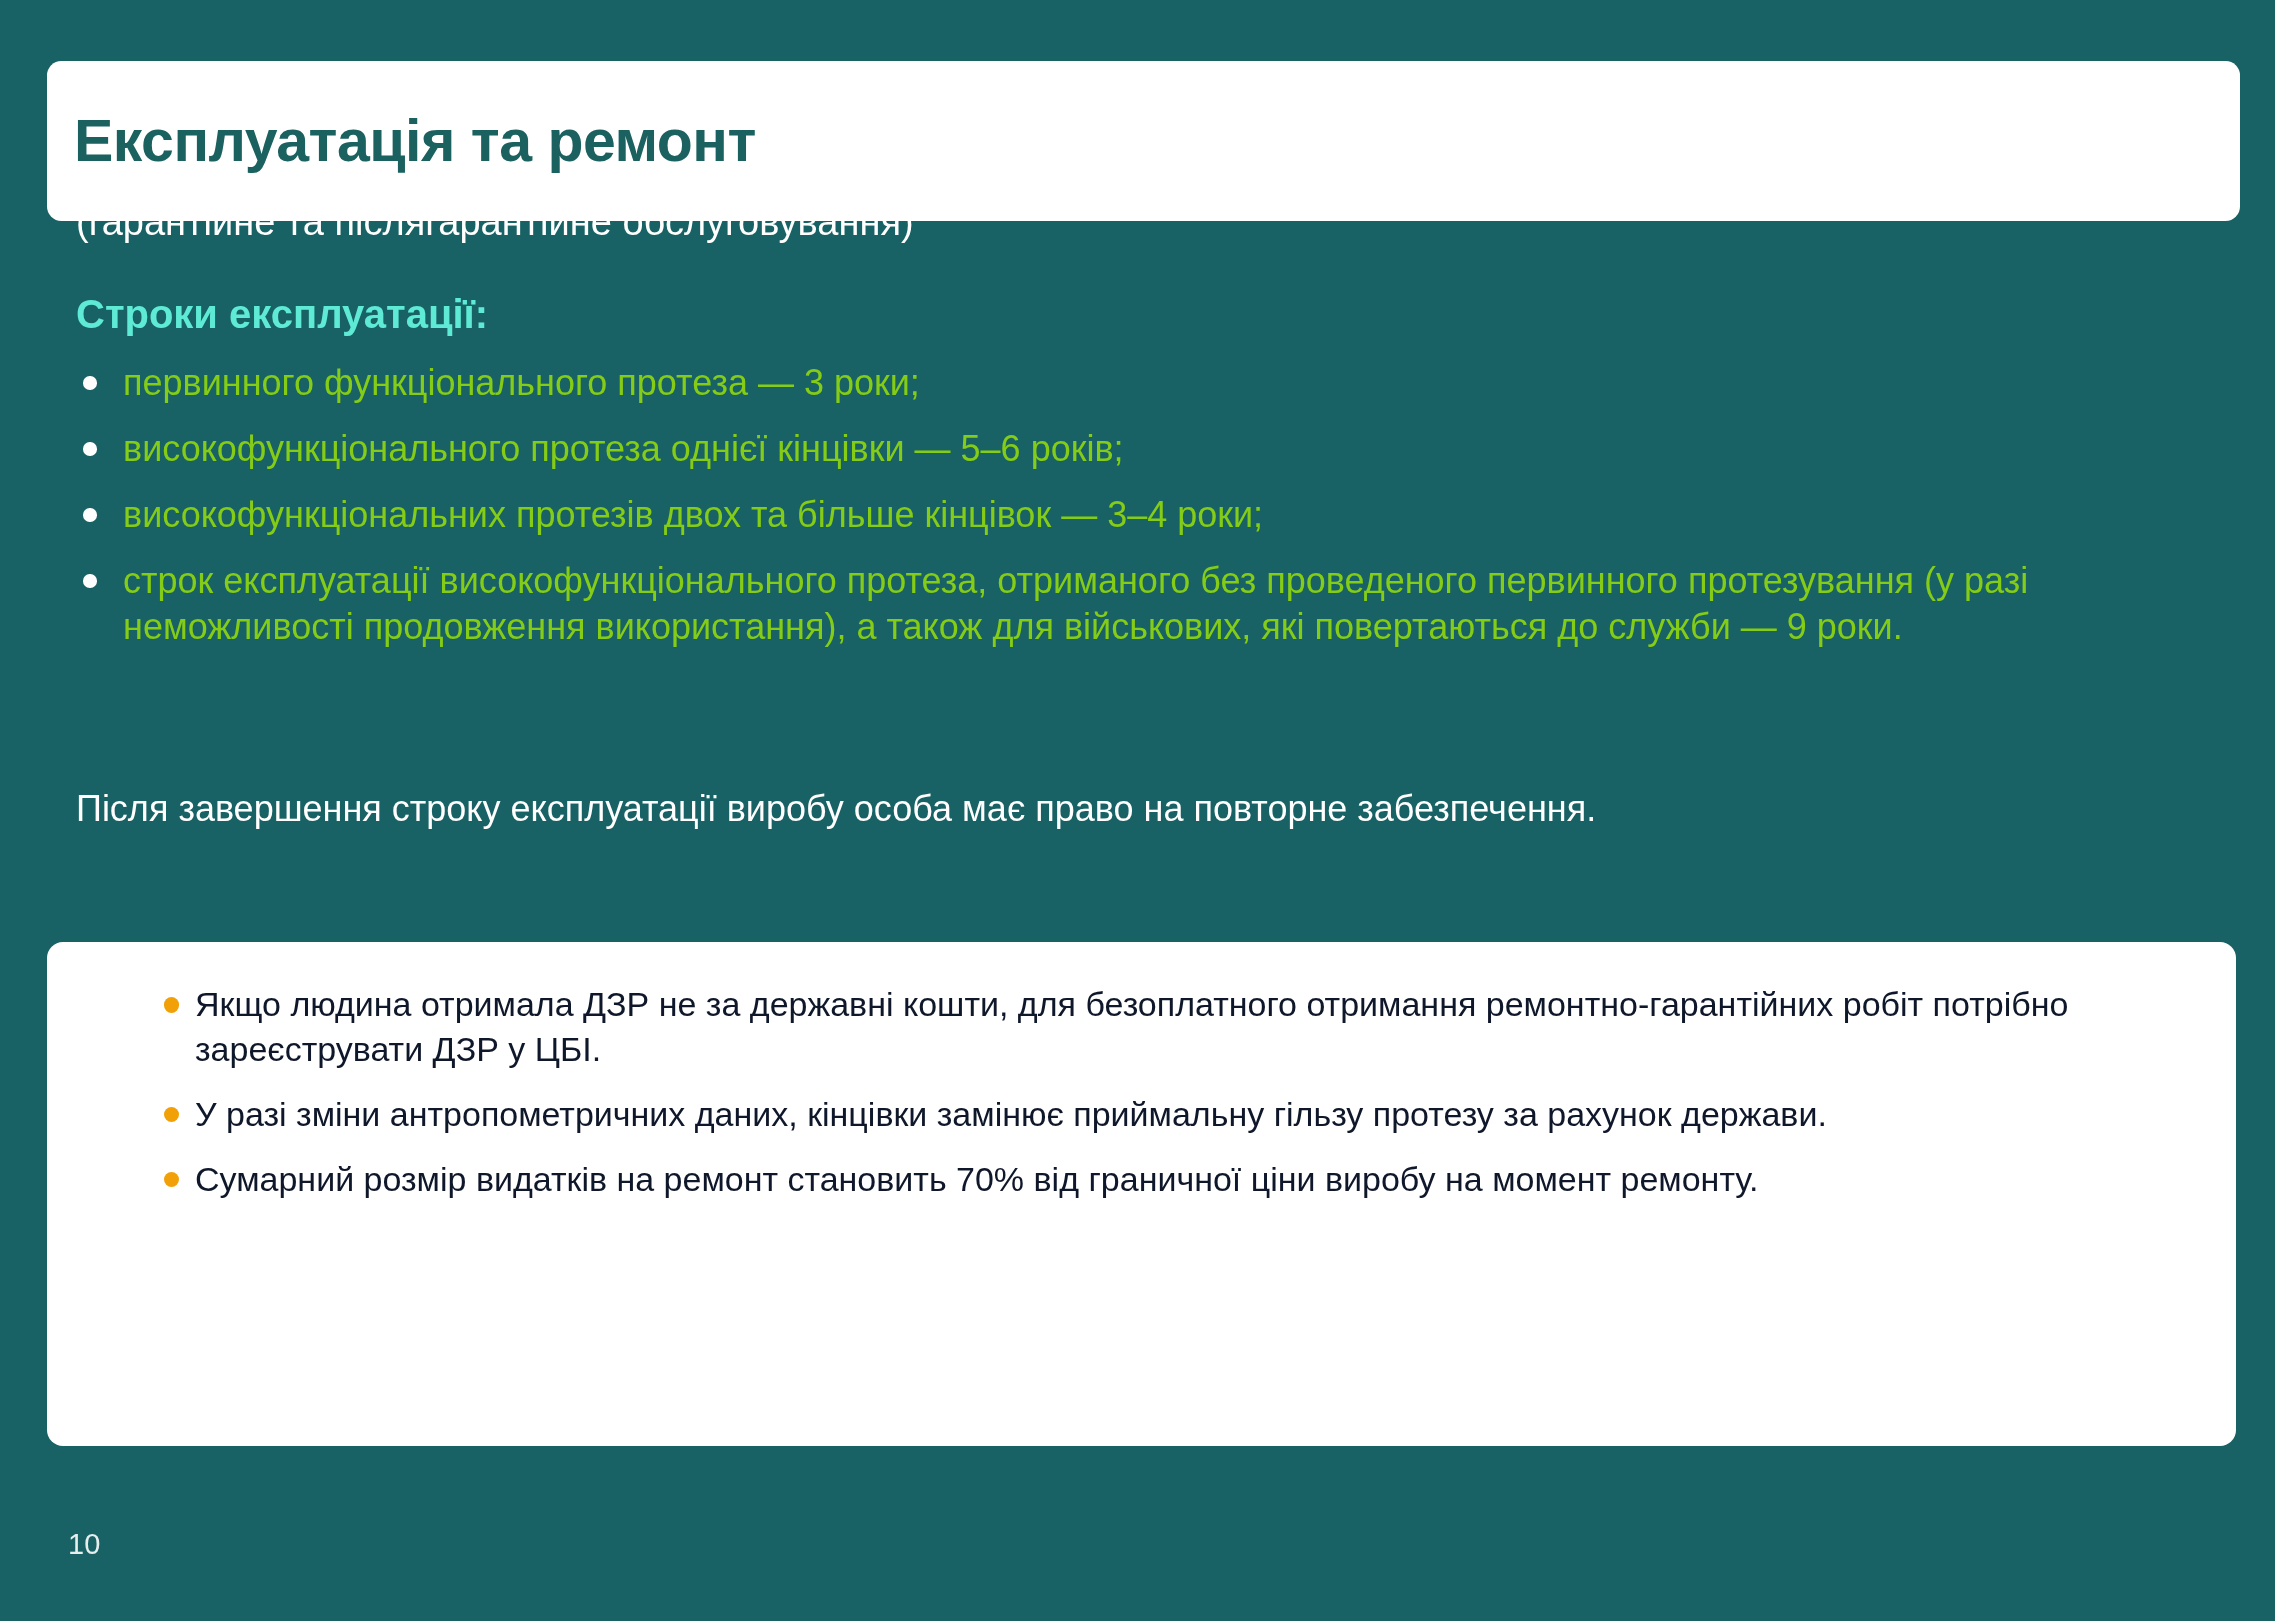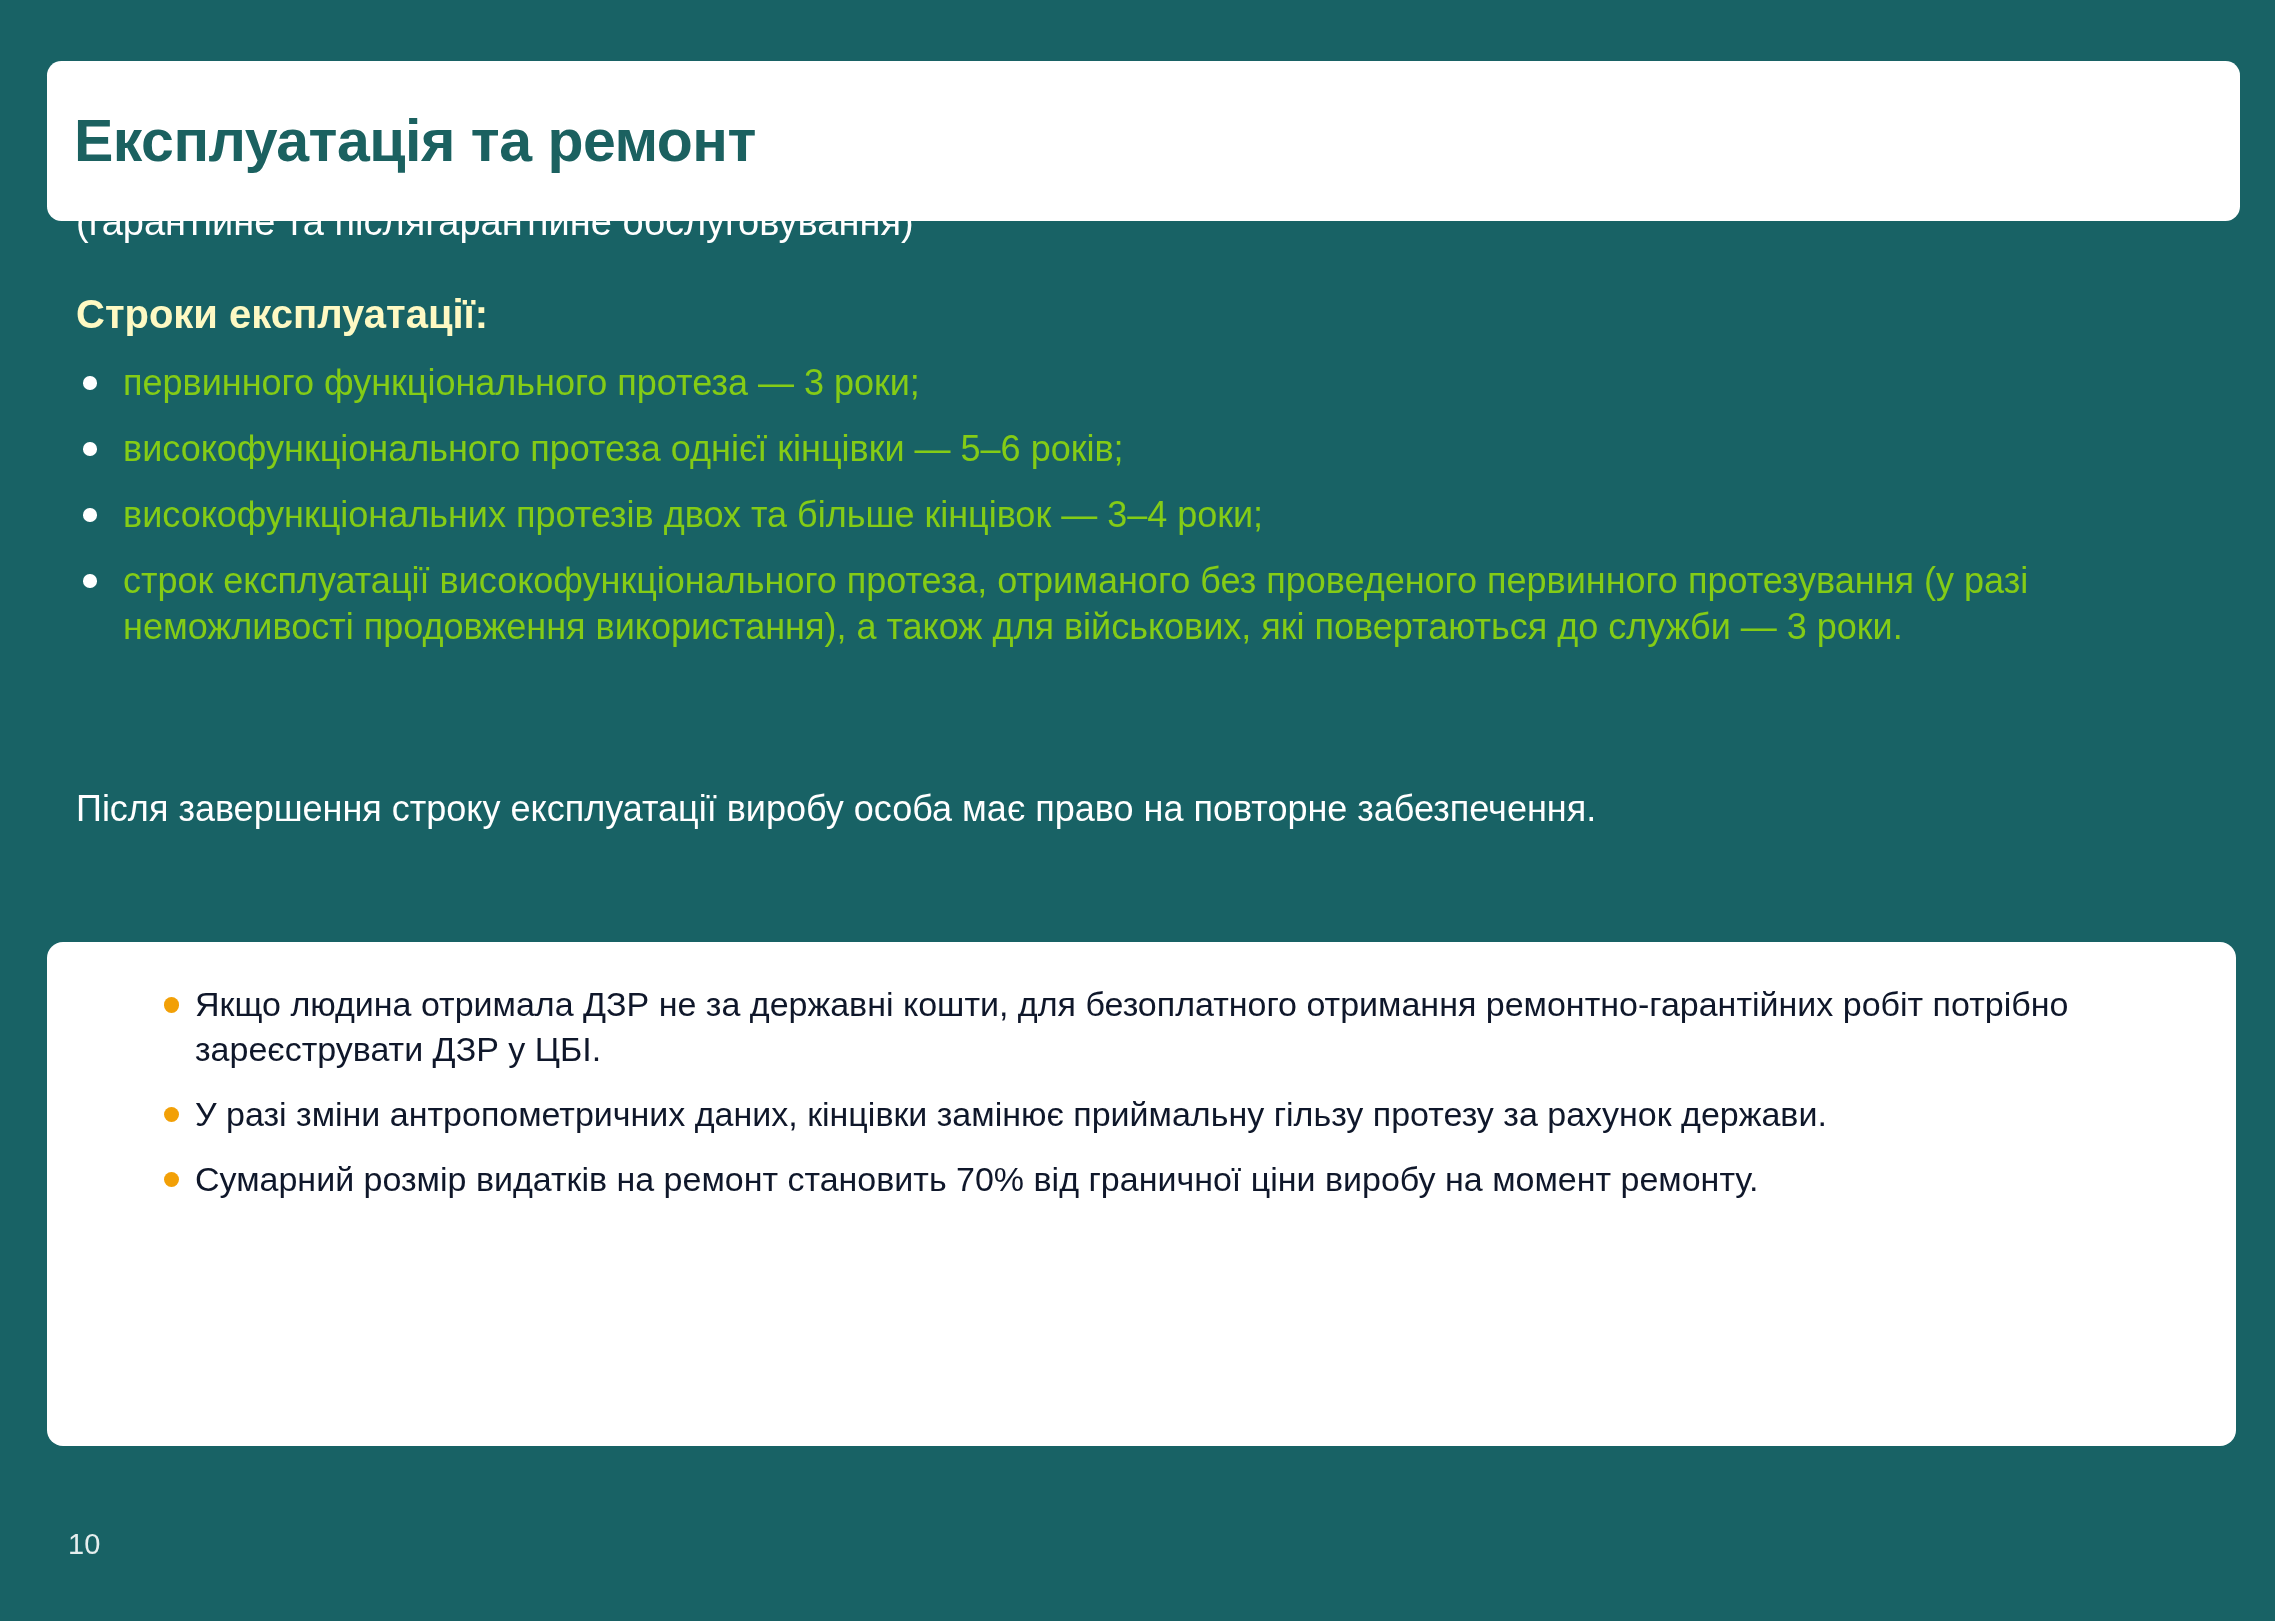--- a/index.html
+++ b/index.html
@@ -49,21 +49,21 @@
     color: #ffffff;
     line-height: 1.2;
   }
 
   .section-heading {
     position: absolute;
     left: 76px;
     top: 290px;
     font-size: 40px;
     font-weight: 700;
-    color: #fef9c3;
+    color: #5eead4;
     line-height: 1.2;
   }
 
   
   .main-list {
     position: absolute;
     left: 76px;
     top: 360px;
     width: 2106px;
     list-style: none;
@@ -177,21 +177,21 @@
   <li>
     <span class="dot"></span>
     <span>високофункціонального протеза однієї кінцівки — 5–6 років;</span>
   </li>
   <li>
     <span class="dot"></span>
     <span>високофункціональних протезів двох та більше кінцівок — 3–4 роки;</span>
   </li>
   <li class="last">
     <span class="dot"></span>
-    <span>строк експлуатації високофункціонального протеза, отриманого без проведеного первинного протезування (у разі неможливості продовження використання), а також для військових, які повертаються до служби — 3 роки.</span>
+    <span>строк експлуатації високофункціонального протеза, отриманого без проведеного первинного протезування (у разі неможливості продовження використання), а також для військових, які повертаються до служби — 9 роки.</span>
   </li>
 </ul>
 
 <p class="closing-paragraph">Після завершення строку експлуатації виробу особа має право на повторне забезпечення.</p>
 
 <div class="attention-card">
   <ul class="attention-list">
     <li>
       <span class="dot-orange"></span>
       <span>Якщо людина отримала ДЗР не за державні кошти, для безоплатного отримання ремонтно-гарантійних робіт потрібно зареєструвати ДЗР у ЦБІ.</span>

